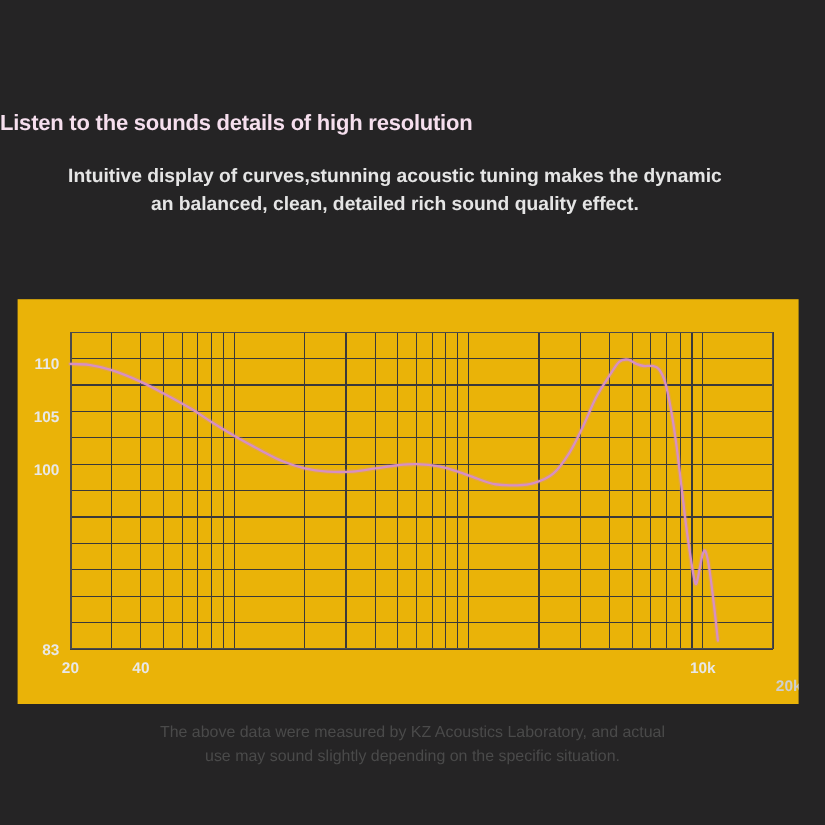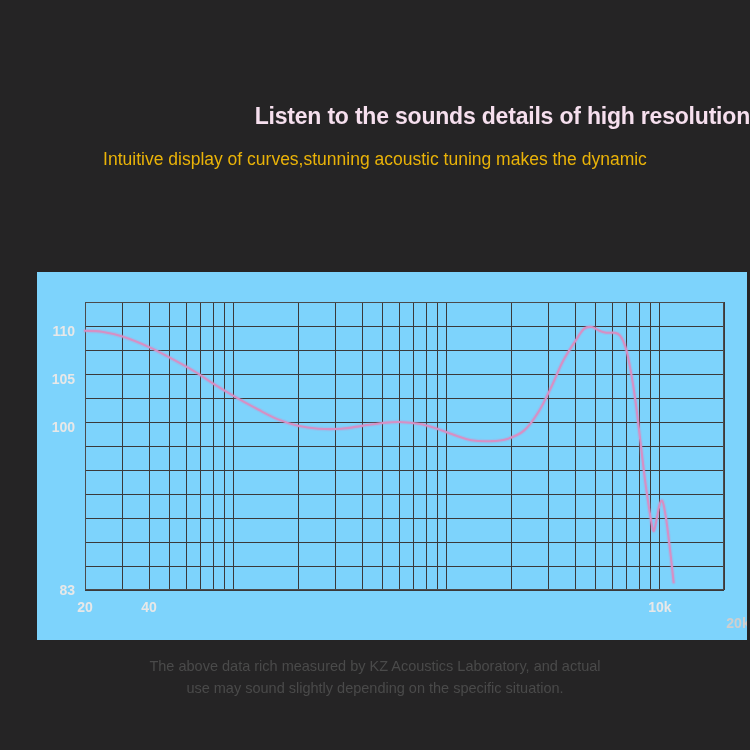--- a/index.html
+++ b/index.html
@@ -21,48 +21,48 @@
     position: relative;
     box-sizing: border-box;
   }
 
   
   .headline {
     position: absolute;
     left: 0;
     top: 88px;
     width: 750px;
-    text-align: right;
-    font-size: 23px;
+    text-align: left;
+    font-size: 20px;
     font-weight: bold;
     letter-spacing: -0.2px;
     color: #f6dfee;
     white-space: nowrap;
   }
 
   .subhead {
     position: absolute;
-    left: 35px;
+    left: 19px;
     top: 146px;
     width: 680px;
     text-align: center;
     font-size: 17.5px;
     line-height: 26px;
-    color: #eab308;
-    font-weight: normal;
+    color: #e5e5e5;
+    font-weight: bold;
   }
 
   
   .chart-panel {
     position: absolute;
-    left: 37px;
+    left: 16px;
     top: 272px;
     width: 710px;
     height: 368px;
-    background: #7dd3fc;
+    background: #eab308;
   }
 
   .chart-svg {
     display: block;
     width: 710px;
     height: 368px;
   }
 
   
   .footnote {
@@ -78,20 +78,21 @@
 </style>
 </head>
 <body>
 
 <div class="page">
 
   <h1 class="headline">Listen to the sounds details of high resolution</h1>
 
   <div class="subhead">
     <div>Intuitive display of curves,stunning acoustic tuning makes the dynamic</div>
+    <div>an balanced, clean, detailed rich sound quality effect.</div>
   </div>
 
   <div class="chart-panel">
     <svg class="chart-svg" viewBox="0 0 710 368" preserveAspectRatio="none">
       <g id="grid-layer">
           <line x1="48.00" x2="48.00" y1="30" y2="318" stroke="#3a393a" stroke-width="1" shape-rendering="crispEdges"></line>
           <line x1="85.51" x2="85.51" y1="30" y2="318" stroke="#3a393a" stroke-width="1" shape-rendering="crispEdges"></line>
           <line x1="112.12" x2="112.12" y1="30" y2="318" stroke="#3a393a" stroke-width="1" shape-rendering="crispEdges"></line>
           <line x1="132.76" x2="132.76" y1="30" y2="318" stroke="#3a393a" stroke-width="1" shape-rendering="crispEdges"></line>
           <line x1="149.63" x2="149.63" y1="30" y2="318" stroke="#3a393a" stroke-width="1" shape-rendering="crispEdges"></line>
@@ -148,17 +149,17 @@
       <g id="xlabel-layer">
           <text x="48.00" y="340" text-anchor="middle" fill="#e8e8e8" font-size="14" font-weight="bold" font-family="&quot;Liberation Sans&quot;, sans-serif">20</text>
           <text x="112.12" y="340" text-anchor="middle" fill="#e8e8e8" font-size="14" font-weight="bold" font-family="&quot;Liberation Sans&quot;, sans-serif">40</text>
           <text x="622.88" y="340" text-anchor="middle" fill="#e8e8e8" font-size="14" font-weight="bold" font-family="&quot;Liberation Sans&quot;, sans-serif">10k</text>
           <text x="701.00" y="356" text-anchor="middle" fill="#cfcfcf" font-size="14" font-weight="bold" font-family="&quot;Liberation Sans&quot;, sans-serif">20k</text>
         </g>
     </svg>
   </div>
 
   <div class="footnote">
-    <div>The above data rich measured by KZ Acoustics Laboratory, and actual</div>
+    <div>The above data were measured by KZ Acoustics Laboratory, and actual</div>
     <div>use may sound slightly depending on the specific situation.</div>
   </div>
 
 </div>
 
 </body></html>

